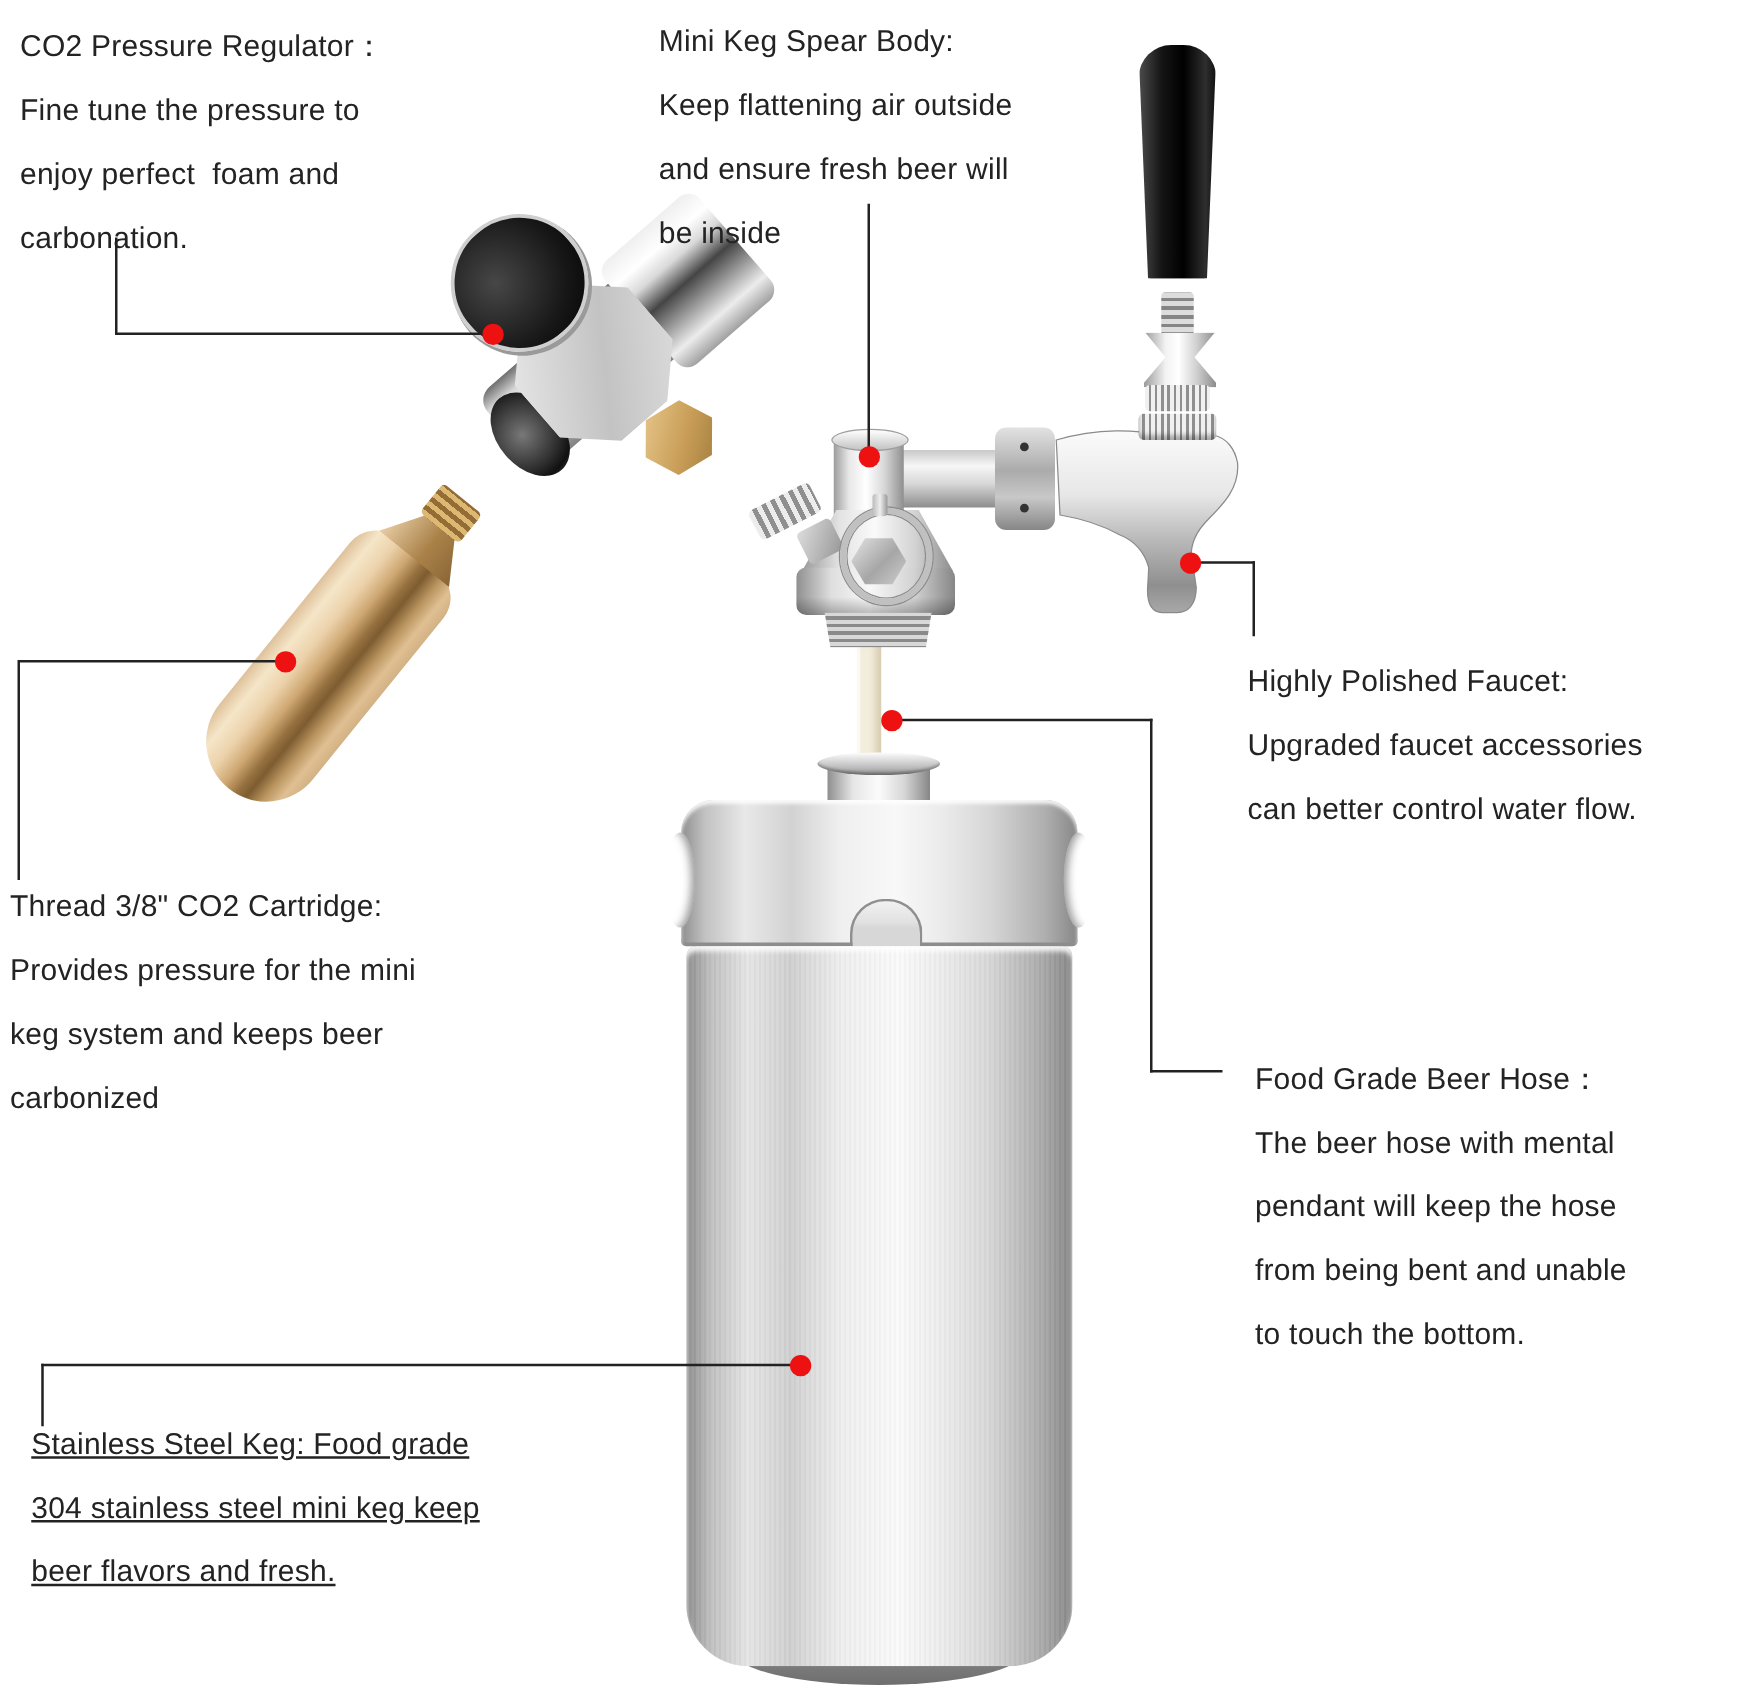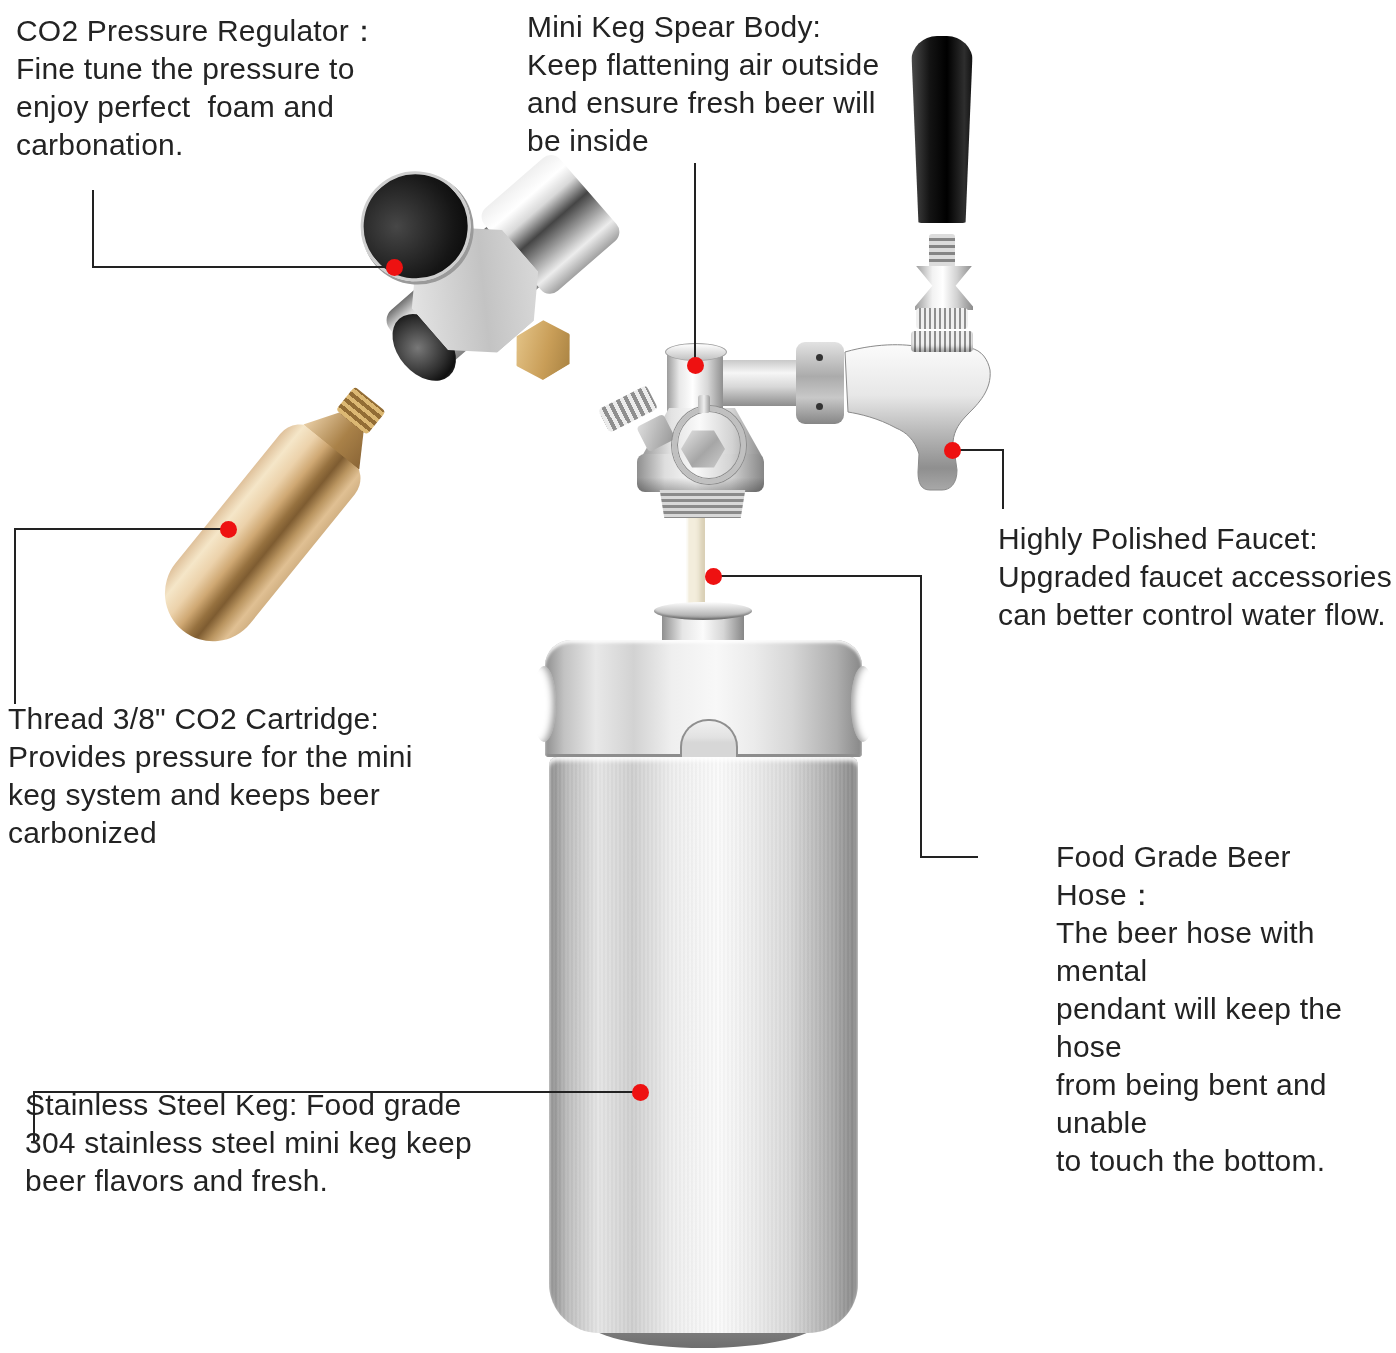--- a/index.html
+++ b/index.html
@@ -1,18 +1,18 @@
 <!DOCTYPE html>
 <html><head>
 <meta charset="utf-8">
 <style>
   html,body{margin:0;padding:0;background:#ffffff;}
   #stage{position:relative;width:1396px;height:1353px;background:#ffffff;overflow:hidden;
          font-family:"Liberation Sans",sans-serif;}
-  .note{position:absolute;font-size:30px;line-height:38px;color:#232323;white-space:pre-wrap;
+  .note{position:absolute;font-size:24px;line-height:51px;color:#232323;white-space:pre-wrap;
         letter-spacing:0.2px;}
   .cline{position:absolute;background:#222222;}
   .dot{position:absolute;width:17px;height:17px;border-radius:50%;}
   .abs{position:absolute;}
 
   
   .keg-shoulder{position:absolute;left:545px;top:640px;width:317px;height:117px;
     border-radius:26px 26px 4px 4px;
     background:linear-gradient(90deg,#8e8e8e 0%,#c2c2c2 6%,#e8e8e8 16%,#d2d2d2 28%,#efefef 40%,#f8f8f8 54%,#ebebeb 66%,#d6d6d6 78%,#aeaeae 92%,#878787 100%);
     box-shadow:inset 0 3px 3px rgba(255,255,255,.85), inset 0 -3px 0 #8d8d8d;}
@@ -215,22 +215,22 @@
 Upgraded faucet accessories
 can better control water flow.</div>
   <div class="note" style="left: 527px; top: 8px; color: rgb(35, 35, 35);">Mini Keg Spear Body:
 Keep flattening air outside
 and ensure fresh beer will
 be inside</div>
   <div class="note" style="left: 8px; top: 700px; color: rgb(35, 35, 35);">Thread 3/8" CO2 Cartridge:
 Provides pressure for the mini
 keg system and keeps beer
 carbonized</div>
-  <div class="note" style="left: 1056px; top: 838px; color: rgb(35, 35, 35);">Food Grade Beer Hose：
+  <div class="note" style="left: 1004px; top: 838px; color: rgb(35, 35, 35);">Food Grade Beer Hose：
 The beer hose with mental
 pendant will keep the hose
 from being bent and unable
 to touch the bottom.</div>
-  <div class="note" style="left: 25px; top: 1086px; color: rgb(35, 35, 35);">Stainless Steel Keg: Food grade
+  <div class="note" style="left: 25px; top: 1130px; color: rgb(35, 35, 35); text-decoration: underline;">Stainless Steel Keg: Food grade
 304 stainless steel mini keg keep
 beer flavors and fresh.</div>
 
 </div>
 
 </body></html>

